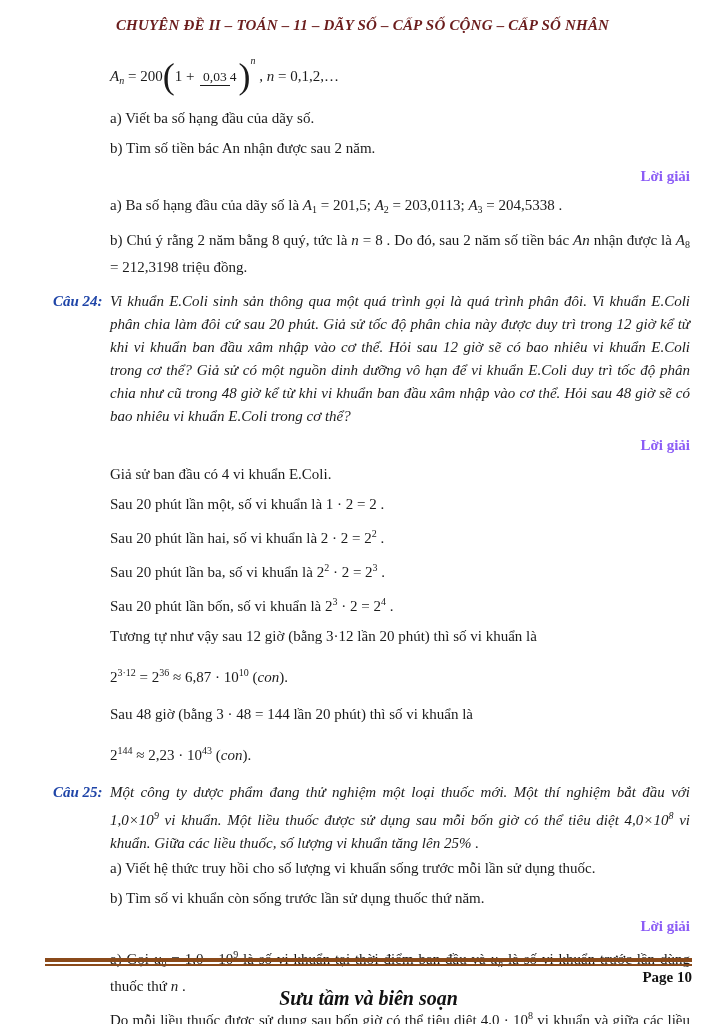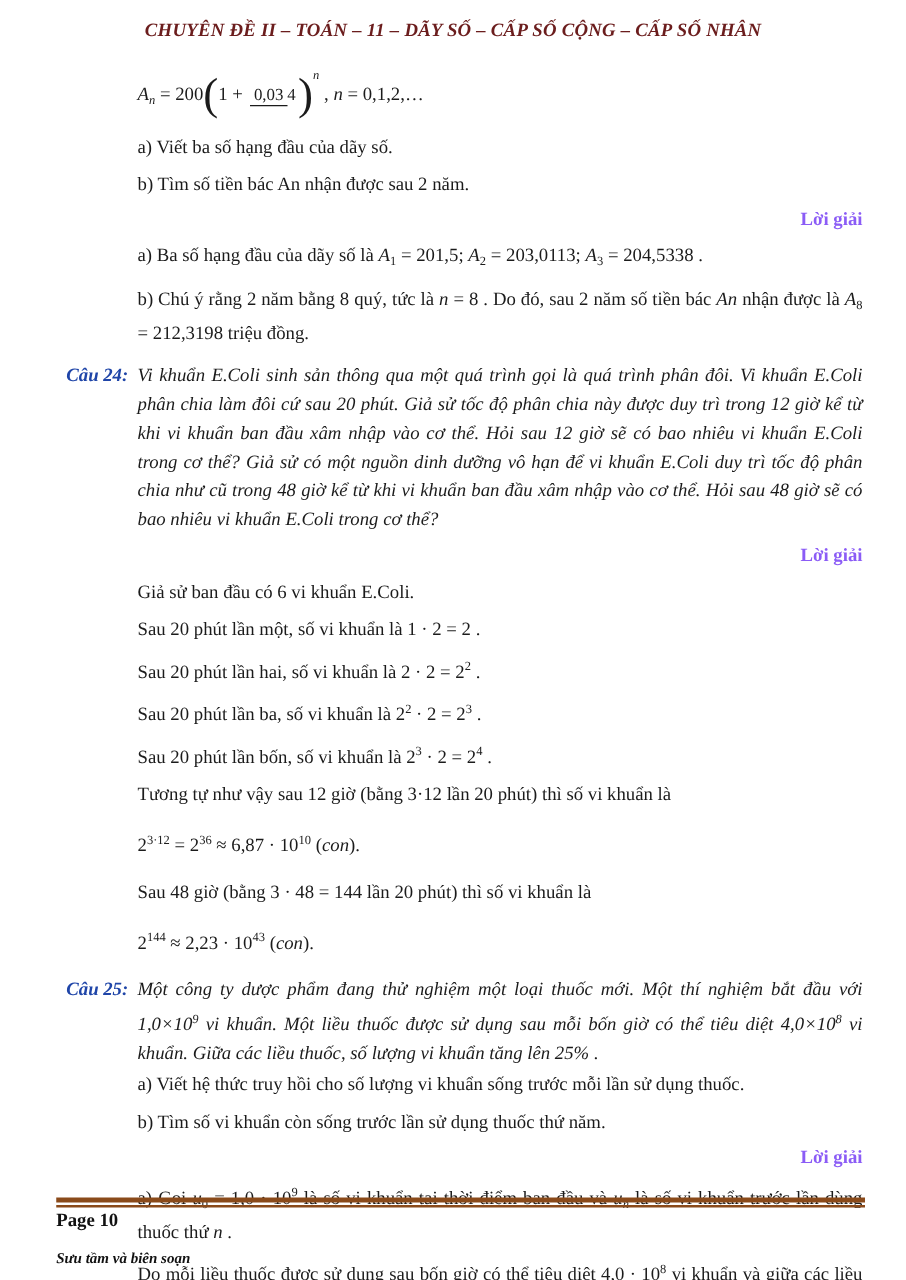--- a/index.html
+++ b/index.html
@@ -63,30 +63,31 @@
     position:absolute;
     left:45px; right:33px; top:958px;
   }
   .footer-rule {
     height:8px;
     border-top:4px solid #8a4a1a;
     border-bottom:2px solid #8a4a1a;
   }
   .footer-page {
     margin-top:3px;
+    text-align:right;
     font-weight:bold;
     font-size:15px;
     color:#111;
   }
   .footer-note {
-    margin-top:13px;
-    text-align:left;
+    margin-top:1px;
+    text-align:center;
     font-weight:bold;
     font-style:italic;
-    font-size:12px;
+    font-size:20px;
     color:#111;
   }
 </style>
 </head>
 <body>
 
 <div class="page">
   <div class="header">CHUYÊN ĐỀ II – TOÁN – 11 – DÃY SỐ –  CẤP SỐ CỘNG – CẤP SỐ NHÂN</div>
   <div class="content" id="content">
       <div class="math"><span class="it">A</span><span class="sub it">n</span><span> = 200</span><span class="big">(</span><span>1 + </span><span class="frac">
@@ -96,21 +97,21 @@
       <div class="para"><span>a) Viết ba số hạng đầu của dãy số.</span></div>
       <div class="para"><span>b) Tìm số tiền bác An nhận được sau 2 năm.</span></div>
       <div class="solution">Lời giải</div>
       <div class="para"><span>a) Ba số hạng đầu của dãy số là </span><span class="it">A</span><span class="sub">1</span><span> = 201,5; </span><span class="it">A</span><span class="sub">2</span><span> = 203,0113; </span><span class="it">A</span><span class="sub">3</span><span> = 204,5338 .</span></div>
       <div class="para justify"><span>b) Chú ý rằng 2 năm bằng 8 quý, tức là </span><span class="it">n</span><span> = 8 . Do đó, sau 2 năm số tiền bác </span><span class="it">An</span><span> nhận được là </span><span class="it">A</span><span class="sub">8</span><span> = 212,3198 triệu đồng.</span></div>
       <div class="question">
         <span class="qlabel">Câu 24:</span>
         <div class="qtext"><span>Vi khuẩn E.Coli sinh sản thông qua một quá trình gọi là quá trình phân đôi. Vi khuẩn E.Coli phân chia làm đôi cứ sau 20 phút. Giả sử tốc độ phân chia này được duy trì trong 12 giờ kể từ khi vi khuẩn ban đầu xâm nhập vào cơ thể. Hỏi sau 12 giờ sẽ có bao nhiêu vi khuẩn E.Coli trong cơ thể? Giả sử có một nguồn dinh dưỡng vô hạn để vi khuẩn E.Coli duy trì tốc độ phân chia như cũ trong 48 giờ kể từ khi vi khuẩn ban đầu xâm nhập vào cơ thể. Hỏi sau 48 giờ sẽ có bao nhiêu vi khuẩn E.Coli trong cơ thể?</span></div>
       </div>
       <div class="solution">Lời giải</div>
-      <div class="para"><span>Giả sử ban đầu có 6 vi khuẩn E.Coli.</span></div>
+      <div class="para"><span>Giả sử ban đầu có 4 vi khuẩn E.Coli.</span></div>
       <div class="para"><span>Sau 20 phút lần một, số vi khuẩn là 1 · 2 = 2 .</span></div>
       <div class="para"><span>Sau 20 phút lần hai, số vi khuẩn là 2 · 2 = 2</span><span class="sup">2</span><span> .</span></div>
       <div class="para"><span>Sau 20 phút lần ba, số vi khuẩn là 2</span><span class="sup">2</span><span> · 2 = 2</span><span class="sup">3</span><span> .</span></div>
       <div class="para"><span>Sau 20 phút lần bốn, số vi khuẩn là 2</span><span class="sup">3</span><span> · 2 = 2</span><span class="sup">4</span><span> .</span></div>
       <div class="para"><span>Tương tự như vậy sau 12 giờ (bằng 3·12 lần 20 phút) thì số vi khuẩn là</span></div>
       <div class="math"><span>2</span><span class="sup">3·12</span><span> = 2</span><span class="sup">36</span><span> ≈ 6,87 · 10</span><span class="sup">10</span><span> (</span><span class="it">con</span><span>).</span></div>
       <div class="para"><span>Sau 48 giờ (bằng 3 · 48 = 144 lần 20 phút) thì số vi khuẩn là</span></div>
       <div class="math"><span>2</span><span class="sup">144</span><span> ≈ 2,23 · 10</span><span class="sup">43</span><span> (</span><span class="it">con</span><span>).</span></div>
       <div class="question">
         <span class="qlabel">Câu 25:</span>

